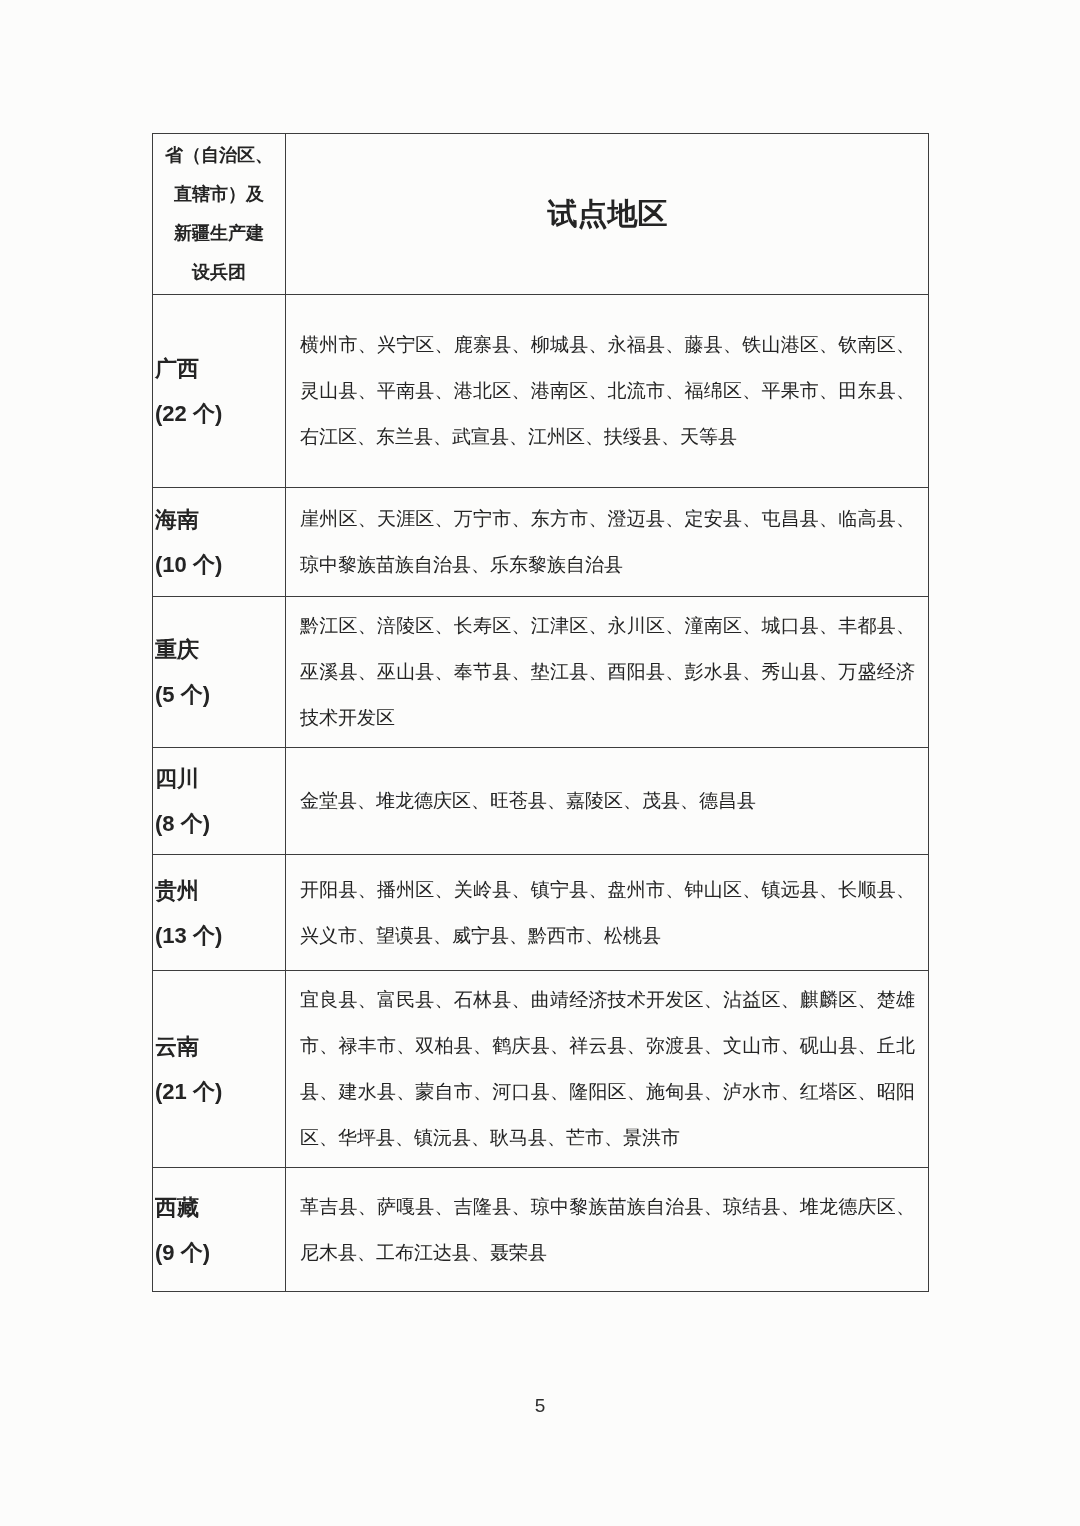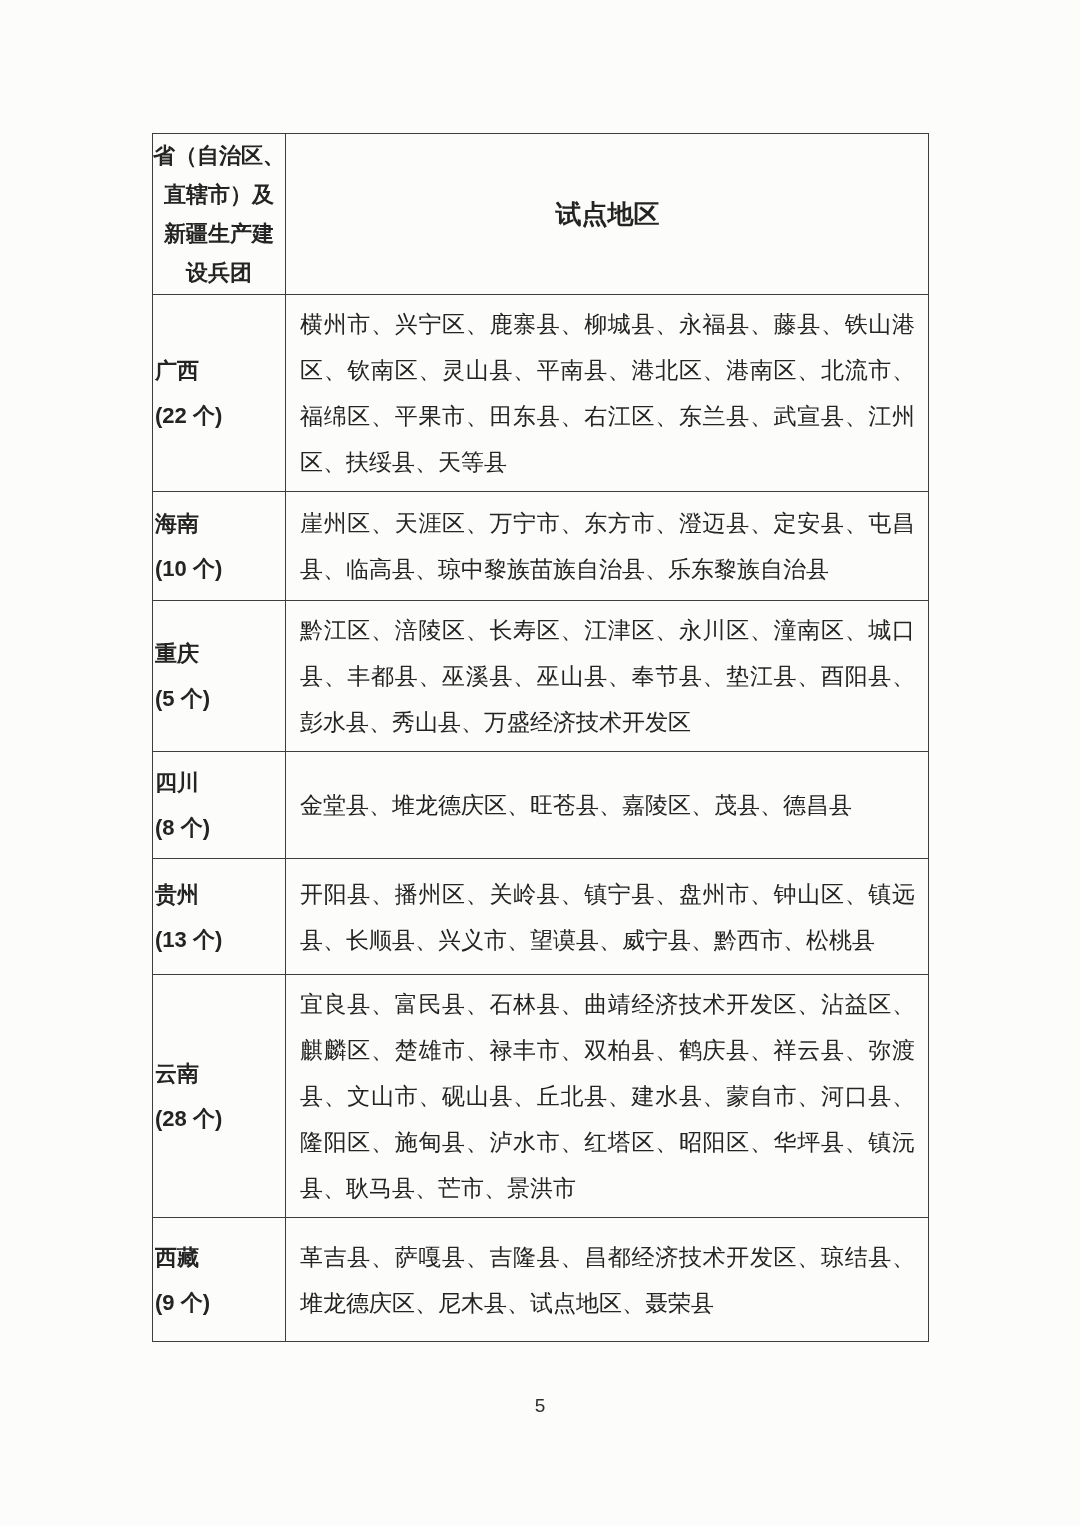--- a/index.html
+++ b/index.html
@@ -32,37 +32,37 @@
   }
   td.col-province {
     width: 132px;
     text-align: left;
     font-weight: bold;
     font-size: 22px;
     line-height: 45px;
     padding: 4px 2px;
   }
   td.col-regions {
-    font-size: 23px;
+    font-size: 19px;
     line-height: 46px;
     padding: 6px 13px 6px 14px;
     text-align: justify;
     text-justify: inter-character;
   }
   td.header-province {
     font-weight: bold;
-    font-size: 22px;
+    font-size: 18px;
     line-height: 39px;
     text-align: center;
     white-space: pre-line;
     padding: 2px 0;
   }
   td.header-regions {
     font-weight: bold;
-    font-size: 26px;
+    font-size: 30px;
     text-align: center;
   }
   .province-name, .province-count {
     display: block;
   }
   .page-number {
     position: absolute;
     left: 0;
     right: 0;
     top: 1395px;
@@ -122,30 +122,30 @@
         <td class="col-province">
           <span class="province-name">贵州</span>
           <span class="province-count">(13 个)</span>
         </td>
         <td class="col-regions">开阳县、播州区、关岭县、镇宁县、盘州市、钟山区、镇远县、长顺县、兴义市、望谟县、威宁县、黔西市、松桃县</td>
       </tr>
 
       <tr style="height:194px">
         <td class="col-province">
           <span class="province-name">云南</span>
-          <span class="province-count">(28 个)</span>
+          <span class="province-count">(21 个)</span>
         </td>
         <td class="col-regions">宜良县、富民县、石林县、曲靖经济技术开发区、沾益区、麒麟区、楚雄市、禄丰市、双柏县、鹤庆县、祥云县、弥渡县、文山市、砚山县、丘北县、建水县、蒙自市、河口县、隆阳区、施甸县、泸水市、红塔区、昭阳区、华坪县、镇沅县、耿马县、芒市、景洪市</td>
       </tr>
 
       <tr style="height:124px">
         <td class="col-province">
           <span class="province-name">西藏</span>
           <span class="province-count">(9 个)</span>
         </td>
-        <td class="col-regions">革吉县、萨嘎县、吉隆县、昌都经济技术开发区、琼结县、堆龙德庆区、尼木县、试点地区、聂荣县</td>
+        <td class="col-regions">革吉县、萨嘎县、吉隆县、琼中黎族苗族自治县、琼结县、堆龙德庆区、尼木县、工布江达县、聂荣县</td>
       </tr>
     </tbody>
   </table>
 
   <div class="page-number">5</div>
 
 </div>
 
 </body></html>

